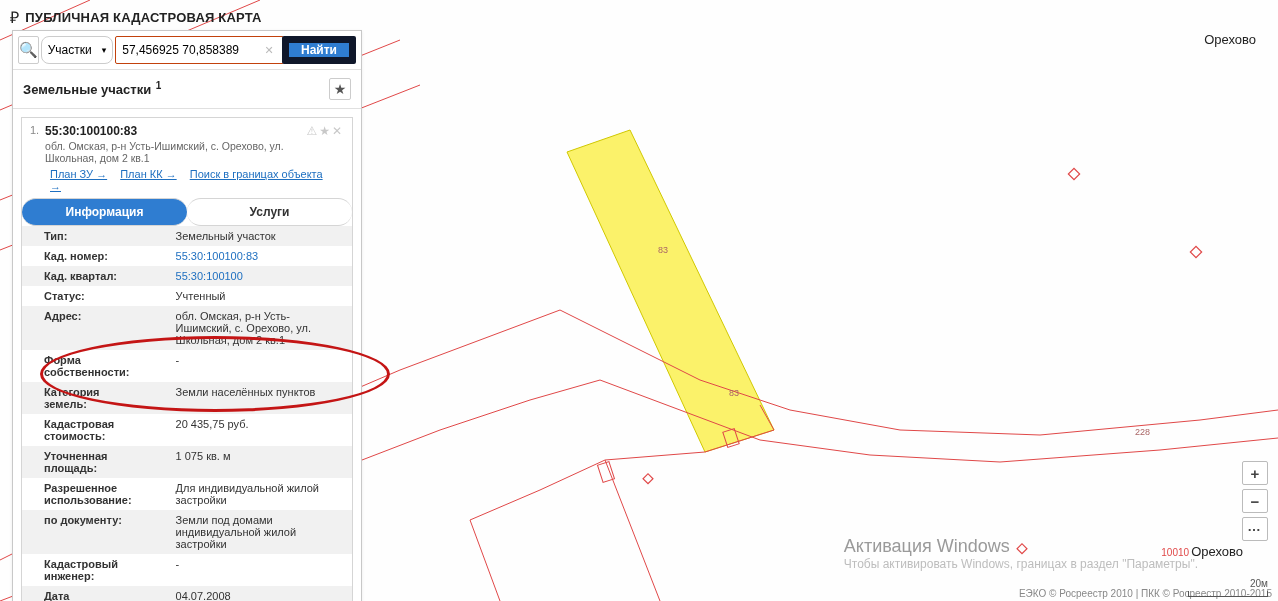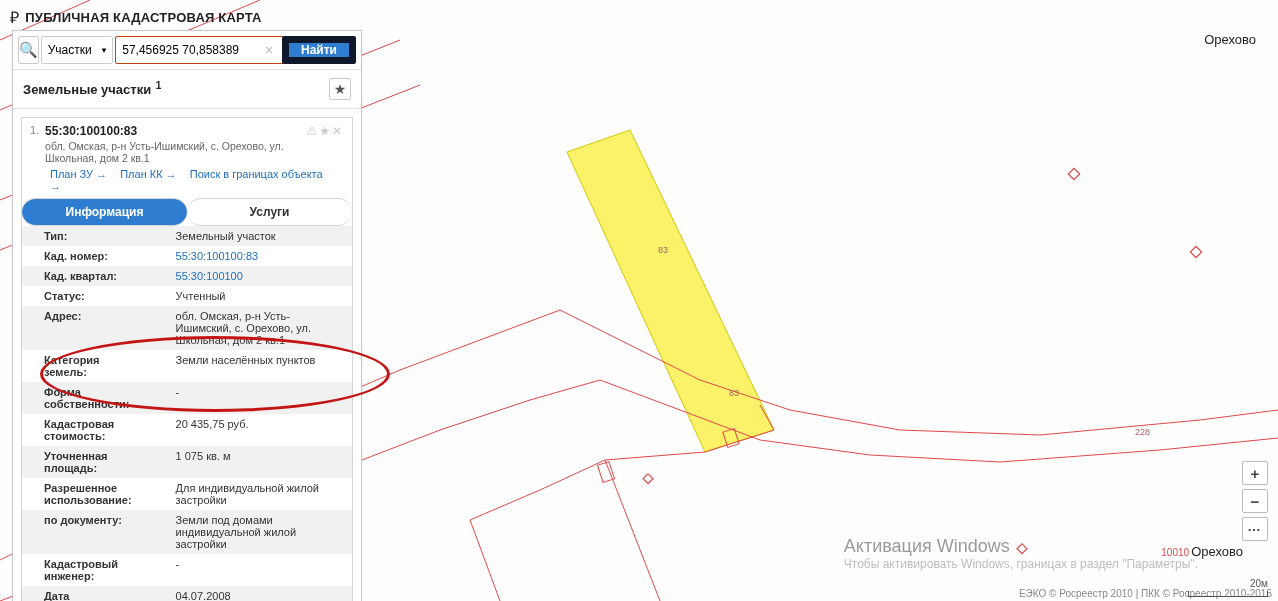--- a/index.html
+++ b/index.html
@@ -5,37 +5,37 @@
 *{box-sizing:border-box;margin:0;padding:0;}
 html,body{width:1278px;height:601px;font-family:Arial,Helvetica,sans-serif;overflow:hidden;position:relative;background:#fefefe;}
 #map-bg{position:absolute;left:0;top:0;width:1278px;height:601px;z-index:0;}
 #map-bg line,#map-bg polyline,#map-bg polygon{vector-effect:non-scaling-stroke;}
 .header{position:absolute;top:6px;left:10px;display:flex;align-items:center;z-index:5;}
 .logo-glyph{font-size:16px;margin-right:6px;color:#222;}
 .header-title{font-size:13px;font-weight:700;color:#222;letter-spacing:.2px;}
 .panel{position:absolute;top:30px;left:12px;width:350px;background:#fff;border:1px solid #c8c8c8;box-shadow:0 1px 3px rgba(0,0,0,.08);z-index:10;}
 .search-row{display:flex;align-items:center;gap:2px;padding:5px 5px;border-bottom:1px solid #e0e0e0;}
 .sicon{width:28px;height:28px;display:flex;align-items:center;justify-content:center;color:#1e6fc0;border:1px solid #ccc;border-radius:2px;background:#fff;font-size:15px;}
-.sel{height:28px;padding:0 6px;border:1px solid #ccc;border-radius:2px;font-size:12px;background:#fff;display:flex;align-items:center;gap:10px;cursor:pointer;}
+.sel{height:28px;padding:0 6px;border:1px solid #ccc;border-radius:8px;font-size:12px;background:#fff;display:flex;align-items:center;gap:10px;cursor:pointer;}
 .sel .tri{font-size:9px;}
 .sinput{flex:1;height:28px;padding:0 6px;border:1px solid #c2410c;border-radius:2px;font-size:12px;}
 .clrbtn{width:16px;text-align:center;color:#bbb;margin-left:-22px;margin-right:6px;font-size:11px;cursor:pointer;}
 .findbtn{height:28px;padding:0 12px;background:#2f7dd1;color:#fff;border:7px solid #0f172a;border-radius:2px;font-size:12px;font-weight:700;cursor:pointer;}
 .result-head{display:flex;align-items:center;justify-content:space-between;padding:8px 10px;border-bottom:1px solid #e0e0e0;}
 .result-head-title{font-size:13px;font-weight:700;color:#222;}
 .result-head-title sup{font-size:10px;margin-left:1px;}
 .star{width:22px;height:22px;display:flex;align-items:center;justify-content:center;border:1px solid #ccc;border-radius:2px;font-size:14px;color:#555;cursor:pointer;}
 .card{margin:8px 8px 12px;border:1px solid #d5d5d5;font-size:11px;color:#333;}
 .card-top{padding:6px 8px 4px;display:flex;}
 .card-num{width:20px;color:#888;}
 .cad{font-weight:700;color:#222;font-size:12px;}
 .subaddr{color:#666;font-size:10.5px;margin-top:2px;}
 .card-icons{margin-left:auto;color:#c8c8c8;font-size:12px;letter-spacing:2px;}
 .linksrow{padding:0 8px 6px 28px;font-size:11px;}
-.linksrow a{color:#1e6fc0;margin-right:10px;cursor:pointer;}
+.linksrow a{color:#1e6fc0;text-decoration:underline;margin-right:10px;cursor:pointer;}
 .tabs{display:flex;}
 .tab{flex:1;text-align:center;padding:6px 0;font-size:12px;font-weight:700;border-top:1px solid #d5d5d5;border-bottom:1px solid #d5d5d5;cursor:pointer;border-radius:14px;}
 .tab.active{background:#2f7dd1;color:#fff;}
 .props{width:100%;border-collapse:collapse;font-size:11px;}
 .props tr:nth-child(odd){background:#f1f1f1;}
 .props td{padding:4px 22px;vertical-align:top;}
 .props td.k{width:96px;font-weight:700;color:#333;}
 .linkval{color:#1e6fc0;cursor:pointer;}
 .annot{position:absolute;border:3px solid #c41515;border-radius:50%;pointer-events:none;z-index:11;}
 .attrib{position:absolute;right:6px;bottom:2px;font-size:10px;color:#888;z-index:3;}
@@ -144,26 +144,26 @@
           </tr>
       <tr>
             <td class="k">Статус:</td>
             <td>Учтенный</td>
           </tr>
       <tr>
             <td class="k">Адрес:</td>
             <td>обл. Омская, р-н Усть-Ишимский, с. Орехово, ул. Школьная, дом 2 кв.1</td>
           </tr>
       <tr>
+            <td class="k">Форма собственности:</td>
+            <td>-</td>
+          </tr>
+      <tr>
             <td class="k">Категория земель:</td>
             <td>Земли населённых пунктов</td>
-          </tr>
-      <tr>
-            <td class="k">Форма собственности:</td>
-            <td>-</td>
           </tr>
       <tr>
             <td class="k">Кадастровая стоимость:</td>
             <td>20 435,75 руб.</td>
           </tr>
       <tr>
             <td class="k">Уточненная площадь:</td>
             <td>1 075 кв. м</td>
           </tr>
       <tr>

